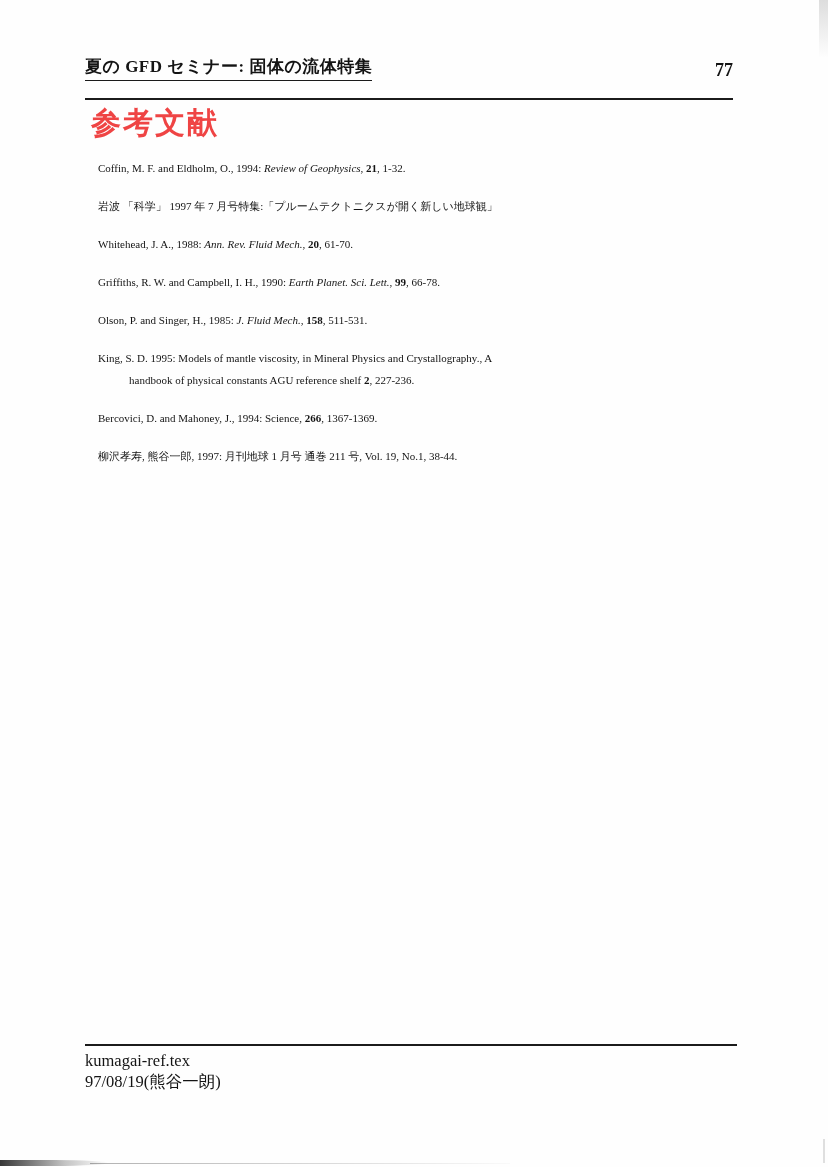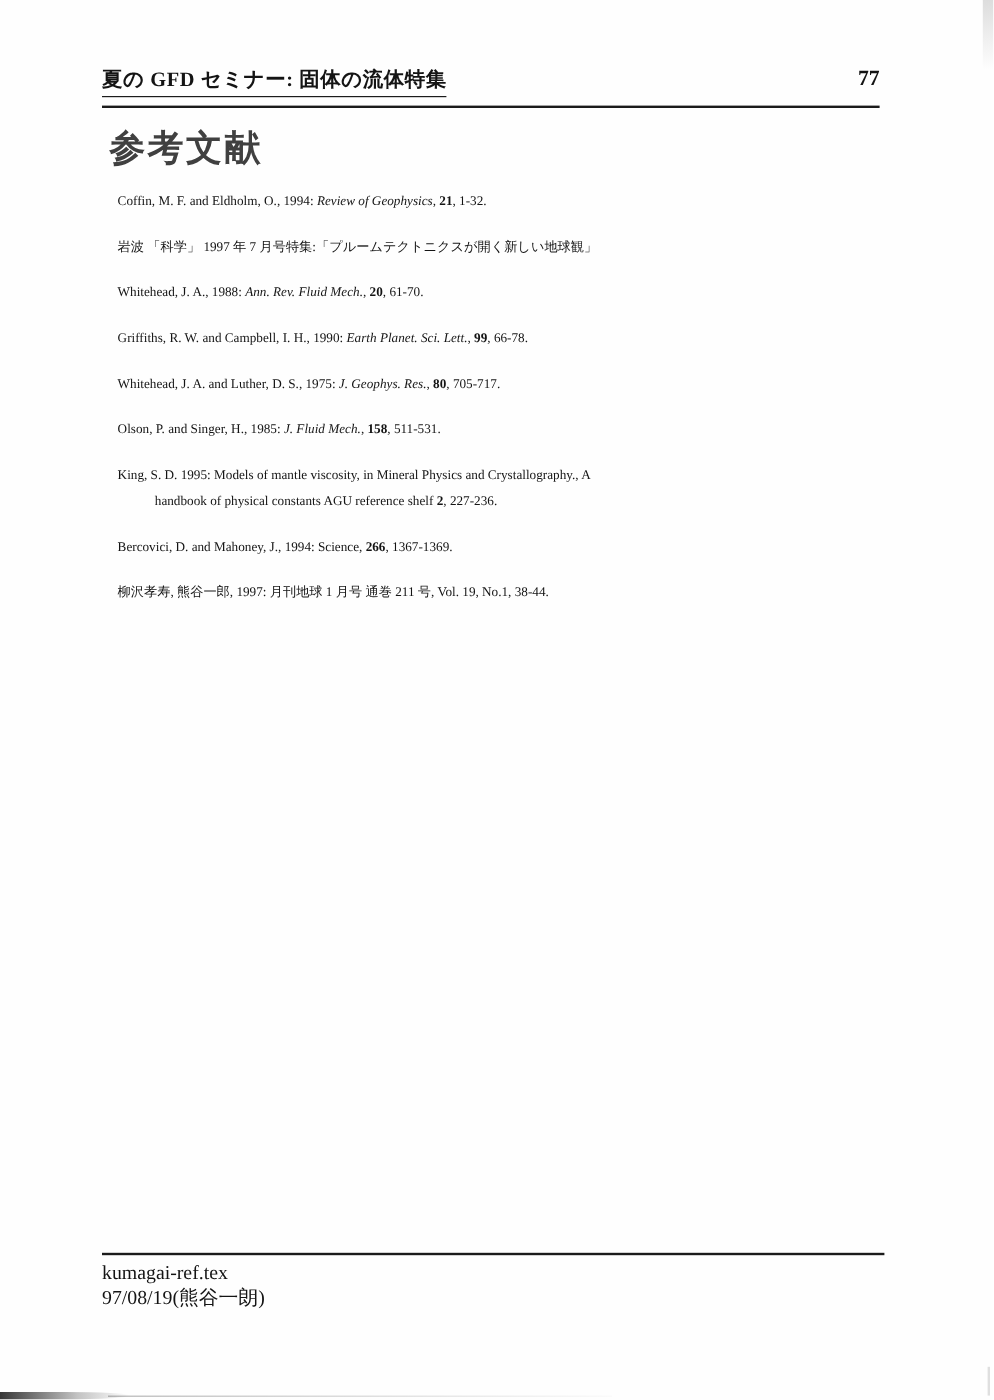--- a/index.html
+++ b/index.html
@@ -18,22 +18,23 @@
   }
 
   
   .header {
     position: absolute;
     left: 85px;
     top: 55px;
     width: 648px;
     display: flex;
     justify-content: space-between;
+    align-items: flex-end;
     border-bottom: 2px solid #1b1b1b;
-    padding-bottom: 7px;
+    padding-bottom: 17px;
   }
   .header-title {
     font-size: 17px;
     font-weight: bold;
     letter-spacing: 0.5px;
     border-bottom: 1.5px solid #1b1b1b;
     padding-bottom: 2px;
   }
   .page-num {
     font-size: 18px;
@@ -43,21 +44,21 @@
   
   .section-title {
     position: absolute;
     left: 91px;
     top: 103px;
     margin: 0;
     font-family: "Liberation Sans", "DejaVu Sans", sans-serif;
     font-size: 30px;
     font-weight: bold;
     letter-spacing: 2px;
-    color: #404040;
+    color: #ef4444;
   }
 
   
   .refs {
     position: absolute;
     left: 85px;
     top: 157px;
     width: 700px;
     font-size: 11px;
   }
@@ -143,23 +144,20 @@
       <div class="ref">
         <div class="ref-line"><span>岩波 「科学」 1997 年 7 月号特集:「プルームテクトニクスが開く新しい地球観」</span></div>
       </div>
       <div class="ref">
         <div class="ref-line"><span>Whitehead, J. A., 1988: </span><span class="it">Ann. Rev. Fluid Mech.</span><span>, </span><span class="bd">20</span><span>, 61-70.</span></div>
       </div>
       <div class="ref">
         <div class="ref-line"><span>Griffiths, R. W. and Campbell, I. H., 1990: </span><span class="it">Earth Planet. Sci. Lett.</span><span>, </span><span class="bd">99</span><span>, 66-78.</span></div>
       </div>
       <div class="ref">
-        <div class="ref-line"><span>Whitehead, J. A. and Luther, D. S., 1975: </span><span class="it">J. Geophys. Res.</span><span>, </span><span class="bd">80</span><span>, 705-717.</span></div>
-      </div>
-      <div class="ref">
         <div class="ref-line"><span>Olson, P. and Singer, H., 1985: </span><span class="it">J. Fluid Mech.</span><span>, </span><span class="bd">158</span><span>, 511-531.</span></div>
       </div>
       <div class="ref">
         <div class="ref-line"><span>King, S. D. 1995: Models of mantle viscosity, in Mineral Physics and Crystallography., A</span></div>
         <div class="ref-line cont"><span>handbook of physical constants AGU reference shelf </span><span class="bd">2</span><span>, 227-236.</span></div>
       </div>
       <div class="ref">
         <div class="ref-line"><span>Bercovici, D. and Mahoney, J., 1994: Science, </span><span class="bd">266</span><span>, 1367-1369.</span></div>
       </div>
       <div class="ref">

